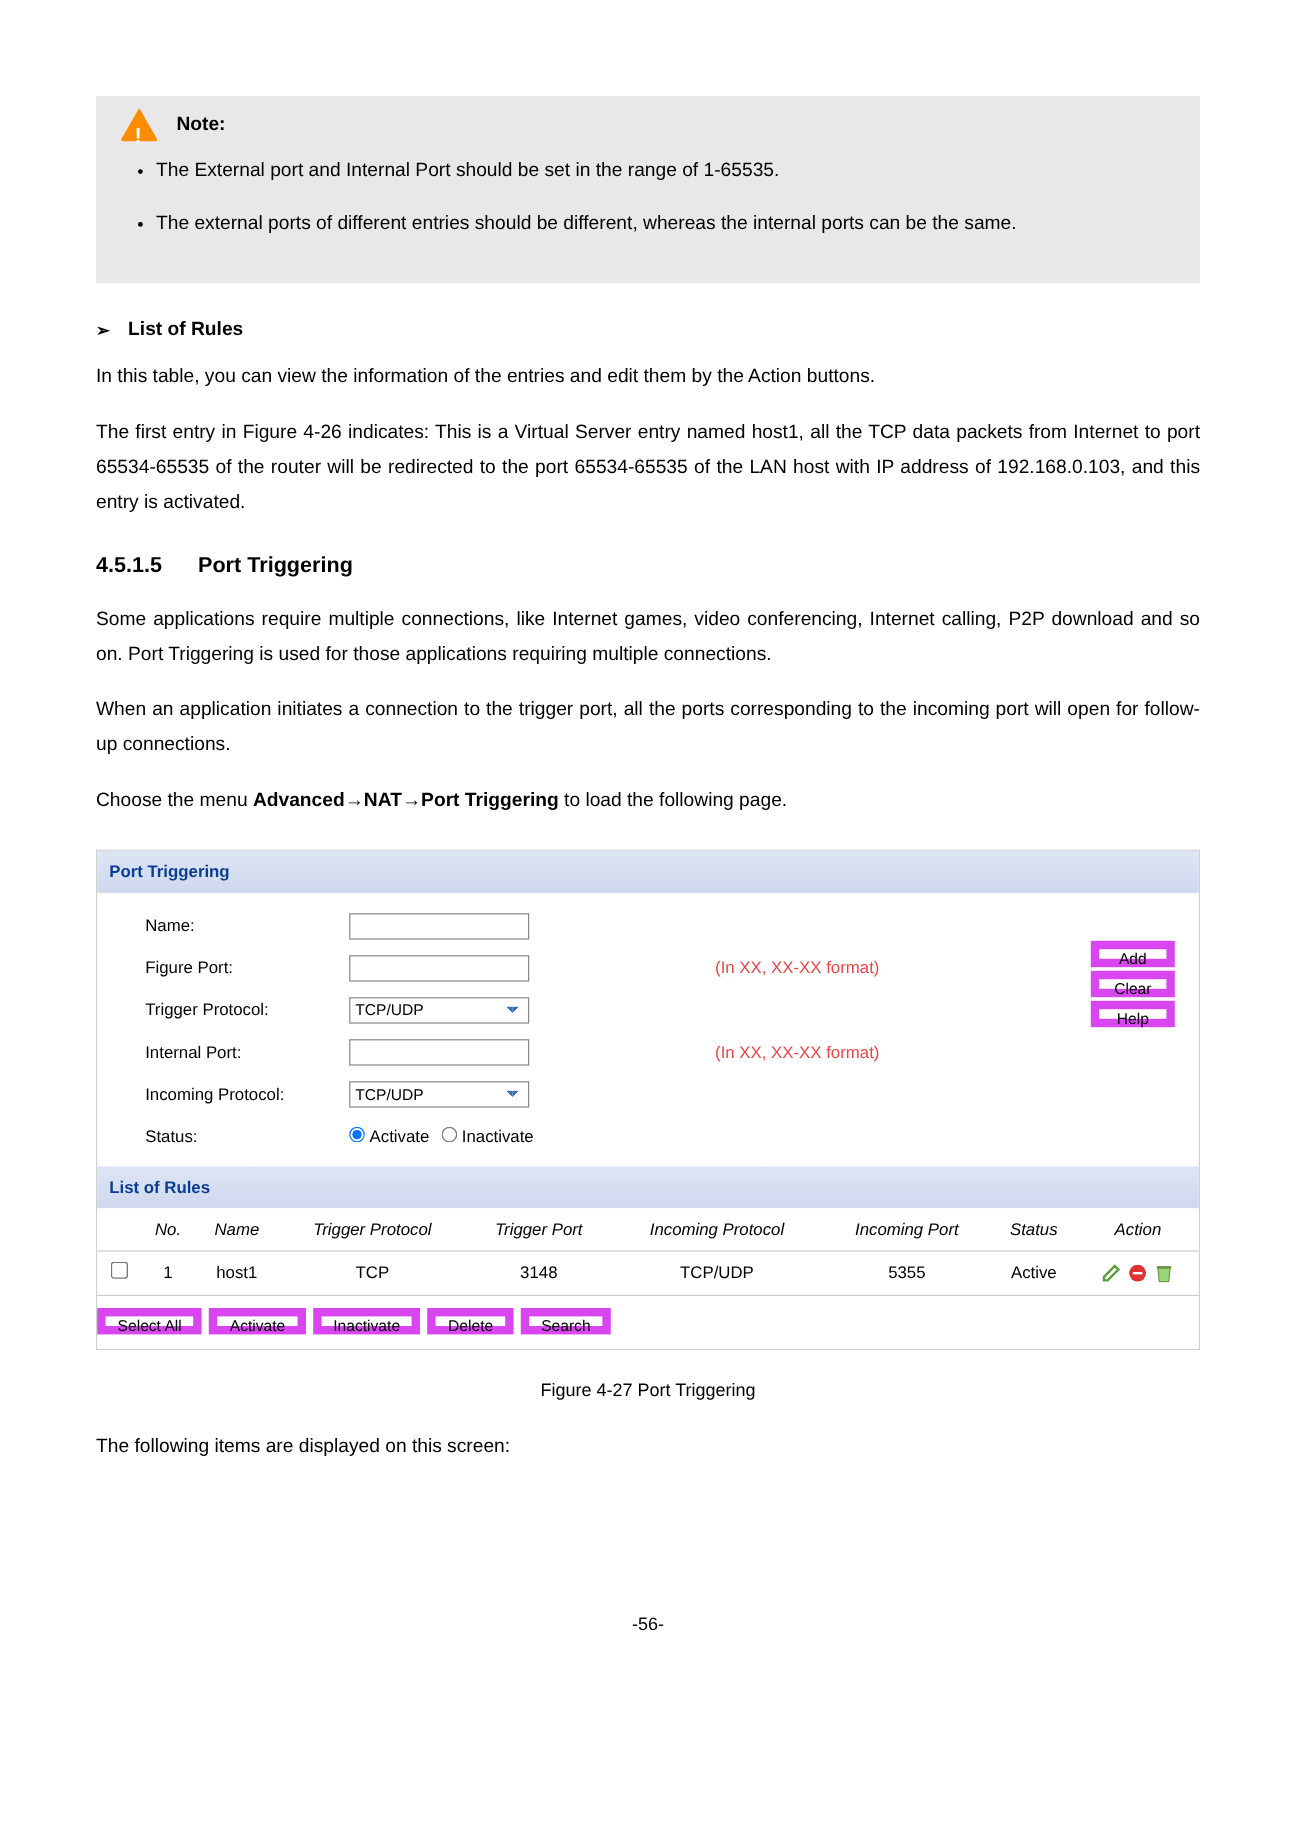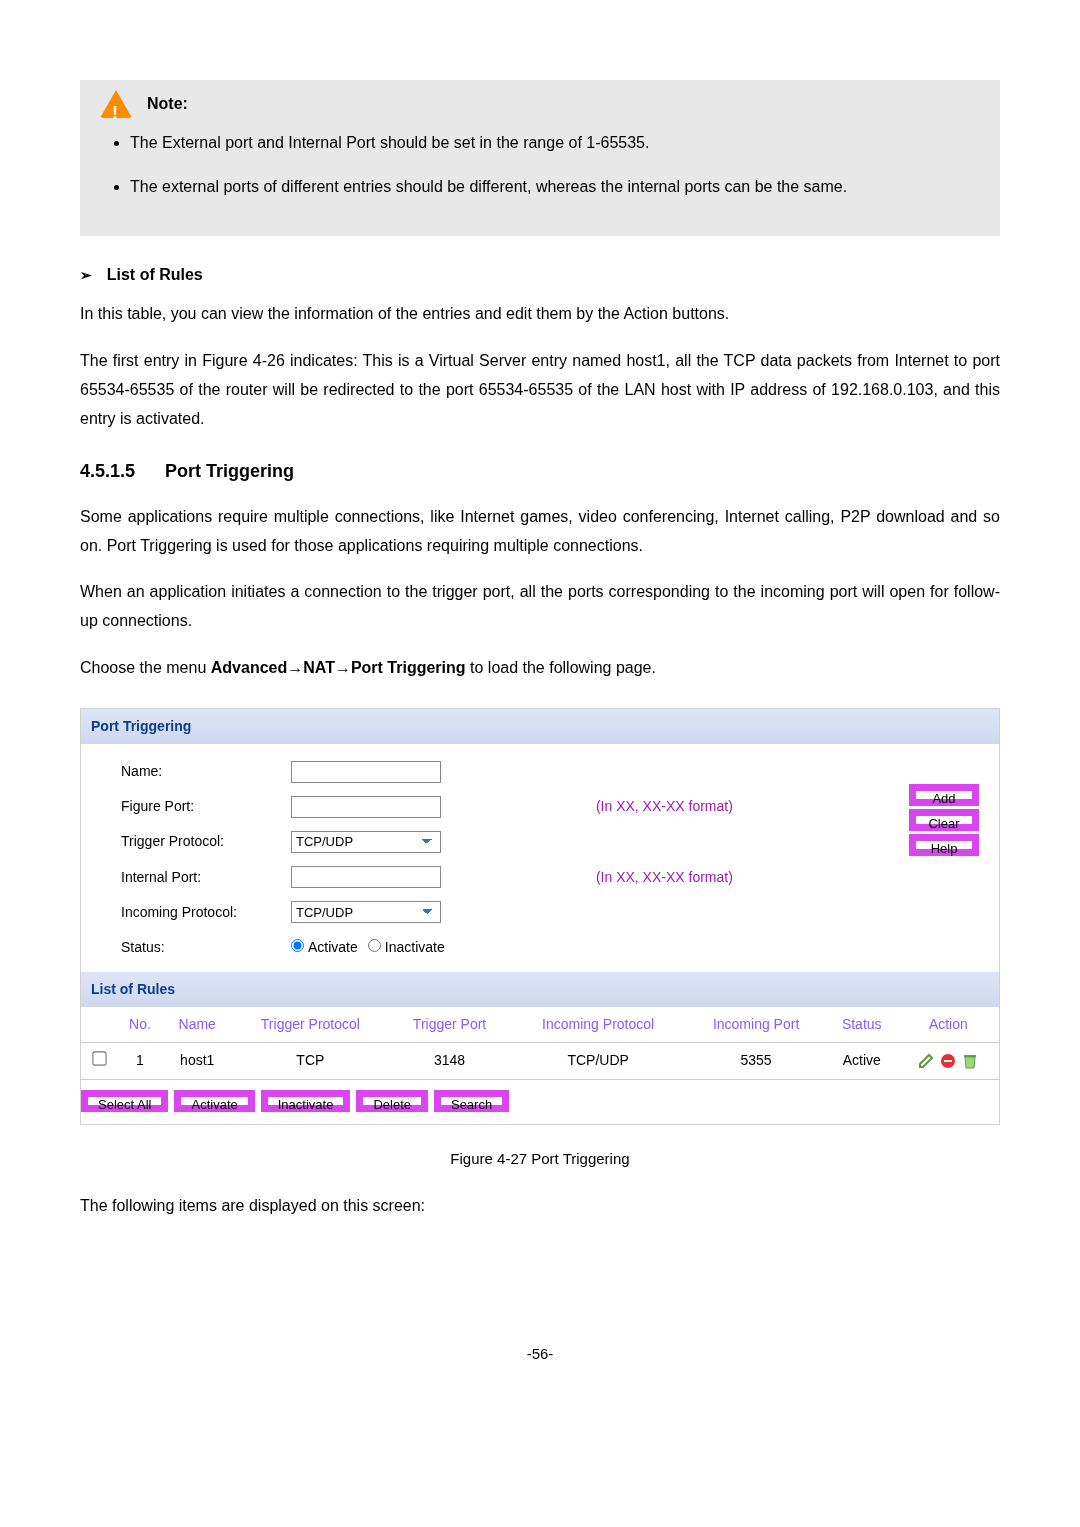--- a/index.html
+++ b/index.html
@@ -104,21 +104,21 @@
       width: 150px;
       font-size: 13px;
       padding-left: 4px;
       background: #fff;
       appearance: none;
       background-image: linear-gradient(45deg, transparent 50%, #3b6fbf 50%), linear-gradient(135deg, #3b6fbf 50%, transparent 50%);
       background-position: 130px 7px, 135px 7px;
       background-size: 5px 5px, 5px 5px;
       background-repeat: no-repeat;
     }
-    .format-hint { color: #a21caf; padding-left: 15px; font-size: 14px; }
+    .format-hint { color: #ef4444; padding-left: 15px; font-size: 14px; }
     .radio-row { display: flex; align-items: center; gap: 10px; }
     .radio-row input { margin-right: 4px; }
     .side-buttons {
       display: flex;
       flex-direction: column;
       gap: 3px;
       padding-top: 25px;
     }
     .side-buttons button, .bottom-buttons button {
       border: 7px solid #d946ef;
@@ -135,25 +135,26 @@
       font-weight: bold;
       font-size: 14px;
     }
     .rules-table {
       width: 100%;
       border-collapse: collapse;
       font-size: 14px;
     }
     .rules-table th {
       background: #fff;
-      color: #8b5cf6;
+      color: #000000;
       font-weight: normal;
       padding: 5px;
       border-bottom: 1px solid #ccc;
       text-align: center;
+      font-style: italic;
     }
     .rules-table td {
       padding: 5px;
       text-align: center;
       border-bottom: 1px solid #ccc;
     }
     .rules-table .first-col { width: 36px; }
     .checkbox-cell input { transform: scale(1.1); }
     .action-icons { display: flex; justify-content: center; gap: 6px; align-items: center; }
     .bottom-buttons {

